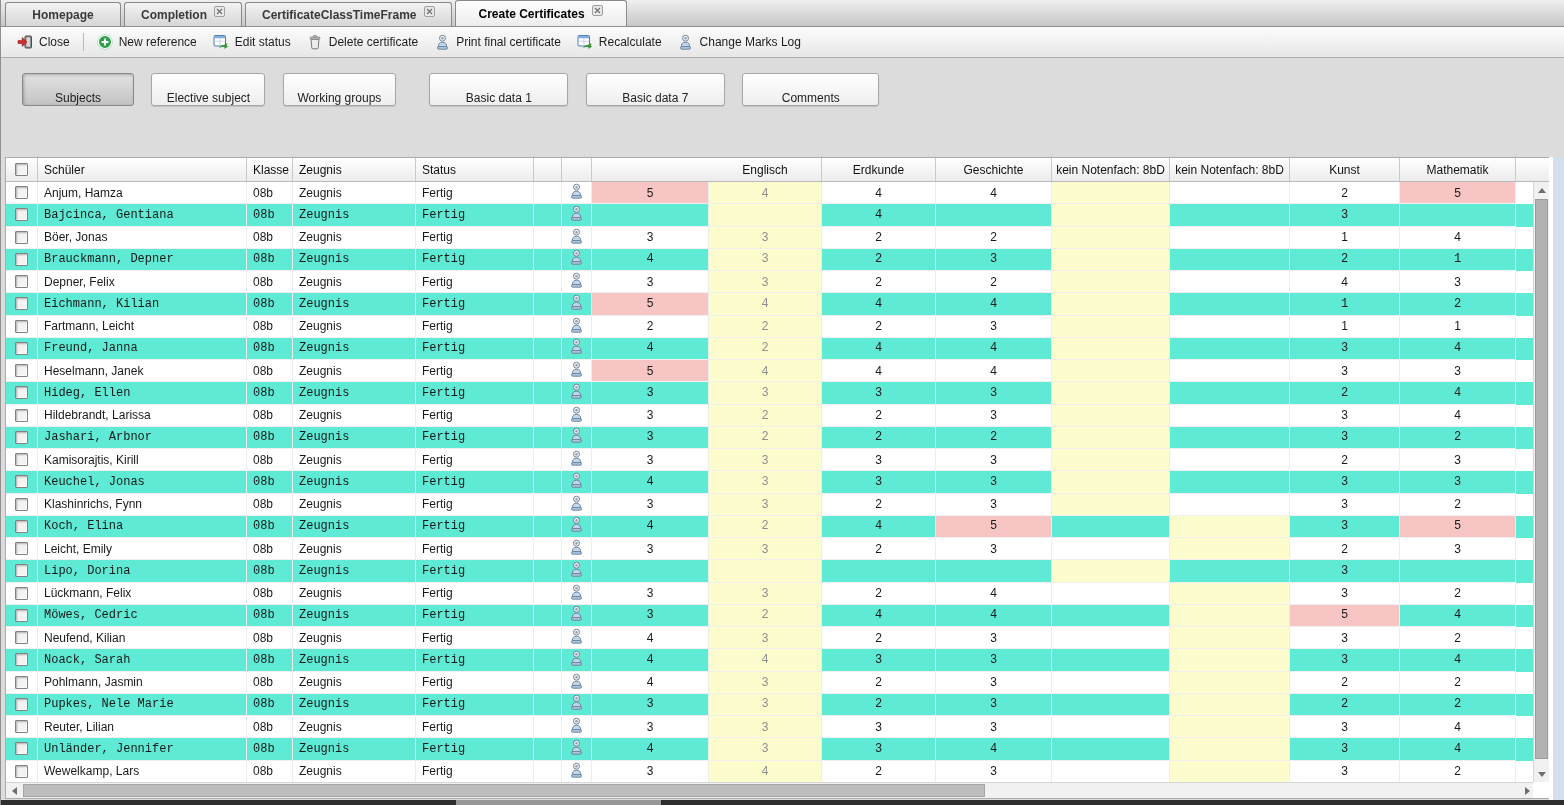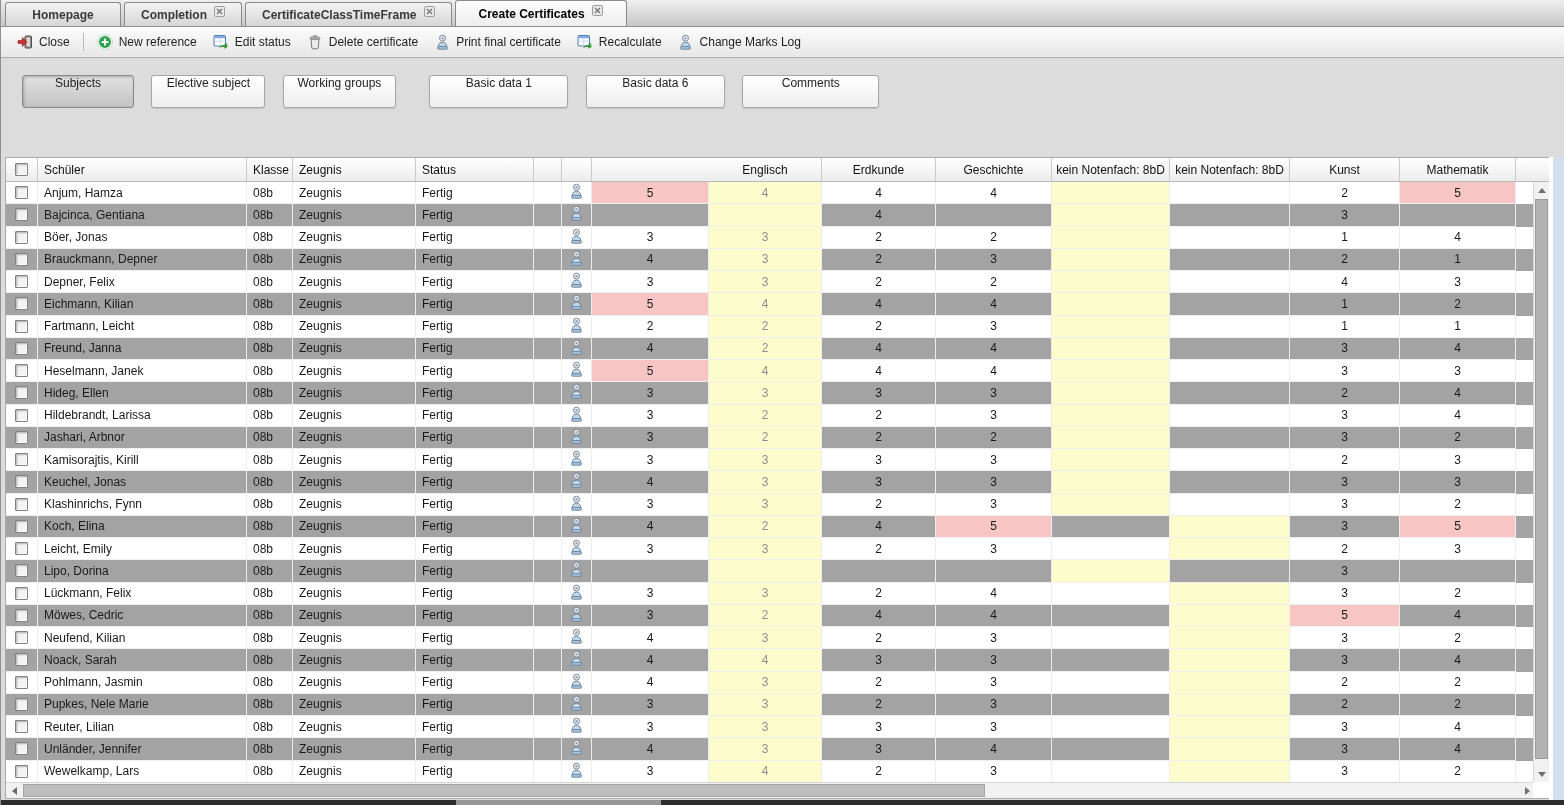--- a/index.html
+++ b/index.html
@@ -36,21 +36,21 @@
     height:31px;background:linear-gradient(#fcfcfc,#e7e7e7);
     border-bottom:1px solid #adadad;display:flex;align-items:center;padding-left:8px;
     font-size:12px;color:#1d1d1d;
   }
   .tb-item{display:flex;align-items:center;gap:6px;padding:3px 8px;border-radius:2px;cursor:default;white-space:nowrap;}
   .tb-ico{display:inline-flex;width:16px;height:16px;align-items:center;justify-content:center;}
   .tb-sep{width:1px;height:18px;background:#b9b9b9;margin:0 5px;}
   
   .viewbar{padding:15px 0 0 21px;height:92px;}
   .vbtn{
-    display:inline-flex;align-items:flex-start;justify-content:center;
+    display:inline-flex;align-items:flex-end;justify-content:center;
     height:33px;margin-right:13px;border:1px solid #a6a6a6;border-radius:3px;
     background:linear-gradient(#ffffff,#eeeeee);font-size:12px;color:#222;cursor:default;
     box-shadow:0 1px 1px rgba(0,0,0,0.12);
   }
   .vbtn.w1{width:112px}.vbtn.w2{width:114px}.vbtn.w3{width:113px}
   .vbtn.w4{width:139px;margin-left:16px}.vbtn.w5{width:139px}.vbtn.w6{width:137px}
   .vbtn.active{
     background:linear-gradient(#e2e2e2,#c3c3c3);border-color:#8a8a8a;
     box-shadow:inset 1px 1px 3px rgba(0,0,0,0.25);
   }
@@ -61,21 +61,21 @@
   }
   .thead{display:flex;height:24px;background:linear-gradient(#ffffff,#ececec);border-bottom:1px solid #b9b9b9;}
   .hcell{
     flex:none;display:flex;align-items:center;font-size:12px;color:#111;
     border-right:1px solid #c9c9c9;padding:0 6px;overflow:hidden;white-space:nowrap;
   }
   .hcell.center{justify-content:center;}
   .hcell.last{flex:1;border-right:none;}
   .tbody{position:absolute;top:24px;left:0;right:16px;bottom:16px;overflow:hidden;}
   .trow{display:flex;height:22.25px;background:#fff;}
-  .trow.alt{background:#a3a3a3;}
+  .trow.alt{background:#5eead4;font-family:Liberation Mono, monospace;}
   .tcell{
     flex:none;display:flex;align-items:center;font-size:12px;color:#1a1a1a;
     border-right:1px solid #ededed;border-bottom:1px solid #f0f0f0;
     padding:0 6px;overflow:hidden;white-space:nowrap;
   }
   .tcell.center{justify-content:center;}
   .tcell.bg-yellow{background:#fcfccd;}
   .tcell.bg-red{background:#f8c5c5;}
   .tcell.txt-gray{color:#8f8f8f;}
   .checkbox{
@@ -233,21 +233,21 @@
     <div class="vbtn w2">
         <span>Elective subject</span>
       </div>
     <div class="vbtn w3">
         <span>Working groups</span>
       </div>
     <div class="vbtn w4">
         <span>Basic data 1</span>
       </div>
     <div class="vbtn w5">
-        <span>Basic data 6</span>
+        <span>Basic data 7</span>
       </div>
     <div class="vbtn w6">
         <span>Comments</span>
       </div>
   </div>
 
   <div class="table-wrap">
     <div class="thead" id="thead">
         <div class="hcell" style="width: 32px;">
           <div class="checkbox"></div>

